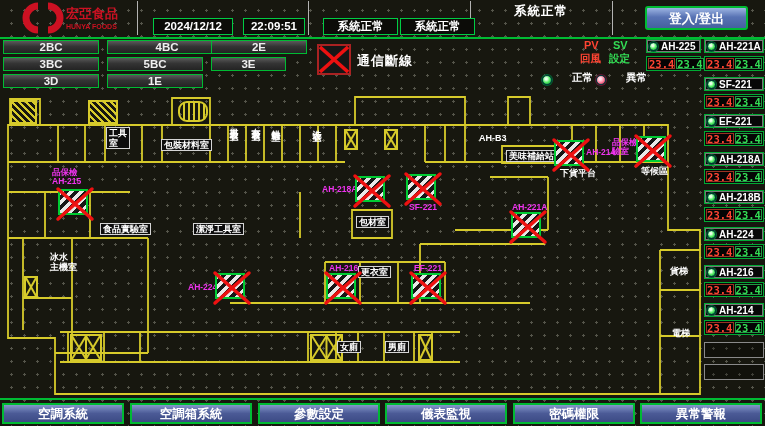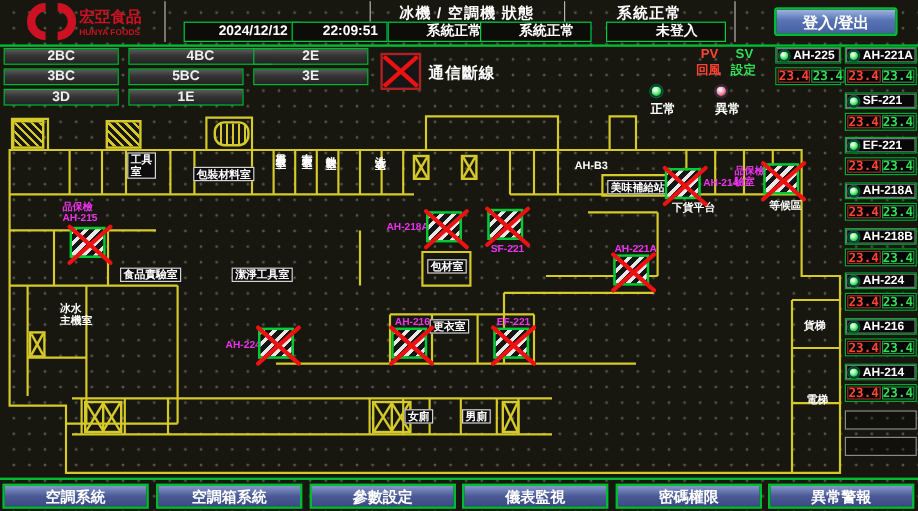--- a/index.html
+++ b/index.html
@@ -7,36 +7,36 @@
     position:relative;width:765px;height:426px;overflow:hidden;
     background-color:#17170f;
     background-image:radial-gradient(#55554a 1px, transparent 1.4px);
     background-size:13px 13px;background-position:5px 4px;
     font-family:"Liberation Sans","DejaVu Sans",sans-serif;
     -webkit-font-smoothing:antialiased;
   }
   .abs{position:absolute;}
   .hlabel{position:absolute;top:3px;color:#fff;font-size:12.5px;font-weight:bold;text-align:center;letter-spacing:1px;}
   .vbox{position:absolute;background:#0c0c08;border:1px solid #00cc44;color:#fff;
-        font-size:11.5px;font-weight:bold;text-align:center;line-height:15px;padding-left:18px;}
+        font-size:11.5px;font-weight:bold;text-align:center;line-height:15px;}
   .sep{position:absolute;top:1px;width:1px;height:34px;background:#cfcfcf;opacity:.85;}
   .greenline{position:absolute;left:0;width:765px;height:2px;background:#00bb33;}
   .loginbtn{position:absolute;left:645px;top:6px;width:103px;height:24px;
         background:linear-gradient(180deg,#9db4e2,#5873b4 45%,#45619f);
         border:2px solid #00bb33;border-radius:3px;color:#fff;font-size:13px;font-weight:bold;
         text-align:center;line-height:22px;cursor:pointer;box-sizing:border-box;}
   .fbtn{position:absolute;background:linear-gradient(180deg,#5a5a5a,#343434 45%,#232323);
         border:1.5px solid #00bb33;color:#efefef;font-size:11.5px;font-weight:bold;
         text-align:center;line-height:13px;box-sizing:border-box;cursor:pointer;}
   .commbox{position:absolute;left:317px;top:44px;width:34px;height:31px;background:#161616;
         border:2px solid #aa2222;box-sizing:border-box;}
   .commbox svg{display:block}
   .commlabel{position:absolute;left:357px;top:52px;color:#fff;font-size:13px;font-weight:bold;letter-spacing:1px;}
   .pvsv{position:absolute;font-size:11px;font-weight:bold;}
-  .ledleg{position:absolute;display:flex;align-items:flex-start;gap:3px;color:#fff;font-size:10.5px;font-weight:bold;flex-direction:column;}
+  .ledleg{position:absolute;display:flex;align-items:flex-end;gap:20px;color:#fff;font-size:10.5px;font-weight:bold;}
   .led{width:10px;height:10px;border-radius:50%;border:1px solid #044;box-sizing:border-box;}
   .led.g{background:radial-gradient(circle at 40% 35%,#eaffea 15%,#57ee68 50%,#0f9933 90%);box-shadow:0 0 0 1px #063;}
   .led.r{background:radial-gradient(circle at 40% 35%,#ffe2ea 15%,#ff8aa5 50%,#cc2244 90%);box-shadow:0 0 0 1px #613;}
   .ubox{position:absolute;box-sizing:border-box;background:#070707;border:1px solid #00aa33;}
   .uname{display:flex;align-items:center;gap:3px;padding-left:2px;color:#fff;
          font-size:10px;font-weight:bold;cursor:pointer;box-shadow:inset 0 0 0 1px #777;}
   .uname .led{width:9px;height:9px;flex:0 0 auto;}
   .uvals{display:flex;gap:1px;padding:0 1px;align-items:center;}
   .cell{flex:1;height:11px;font-family:"DejaVu Sans Mono",monospace;font-size:10.5px;font-weight:bold;
         text-align:center;line-height:11px;background:#040404;box-sizing:border-box;}
@@ -103,26 +103,24 @@
     </svg>
   </div>
   <div class="sep" style="left:137px"></div>
   <div class="sep" style="left:308px"></div>
   <div class="sep" style="left:470px"></div>
   <div class="sep" style="left:612px"></div>
 
   <div class="vbox" style="left:153px;top:18px;width:78px;height:15px">2024/12/12</div>
   <div class="vbox" style="left:243px;top:18px;width:60px;height:15px">22:09:51</div>
 
-  <div class="hlabel" style="left:310px;width:158px">冰機 / 空調機 狀態</div>
   <div class="vbox" style="left:323px;top:18px;width:73px;height:15px">系統正常</div>
   <div class="vbox" style="left:400px;top:18px;width:73px;height:15px">系統正常</div>
 
   <div class="hlabel" style="left:472px;width:138px">系統正常</div>
-  <div class="vbox" style="left:505px;top:18px;width:80px;height:15px">未登入</div>
 
   <div class="loginbtn">登入/登出</div>
 
   <div class="greenline" style="top:37px"></div>
   <div class="greenline" style="top:398px"></div>
 
   <div class="commbox">
     <svg width="30" height="27">
         <line x1="1" y1="1" x2="29" y2="26" stroke="#ee1111" stroke-width="3.5"></line>
         <line x1="29" y1="1" x2="1" y2="26" stroke="#ee1111" stroke-width="3.5"></line>
@@ -142,21 +140,21 @@
     <span class="led r"></span>
     <span>異常</span>
   </div>
 
   <div id="gen">
       <div class="fbtn" style="left: 3px; top: 40px; width: 96px; height: 14px;">2BC</div>
       <div class="fbtn" style="left: 107px; top: 40px; width: 120px; height: 14px;">4BC</div>
       <div class="fbtn" style="left: 211px; top: 40px; width: 96px; height: 14px;">2E</div>
       <div class="fbtn" style="left: 3px; top: 57px; width: 96px; height: 14px;">3BC</div>
       <div class="fbtn" style="left: 107px; top: 57px; width: 96px; height: 14px;">5BC</div>
-      <div class="fbtn" style="left: 211px; top: 57px; width: 96px; height: 14px;">3E</div>
+      <div class="fbtn" style="left: 211px; top: 57px; width: 75px; height: 14px;">3E</div>
       <div class="fbtn" style="left: 3px; top: 74px; width: 96px; height: 14px;">3D</div>
       <div class="fbtn" style="left: 107px; top: 74px; width: 96px; height: 14px;">1E</div>
       <div class="ubox uname" style="left: 646px; top: 39px; width: 55px; height: 14px;">
         <div class="led g"></div>
         <div>AH-225</div>
       </div>
       <div class="ubox uvals" style="left: 646px; top: 56px; width: 55px; height: 15px;">
         <div class="cell pv">23.4</div>
         <div class="cell sv">23.4</div>
       </div>

